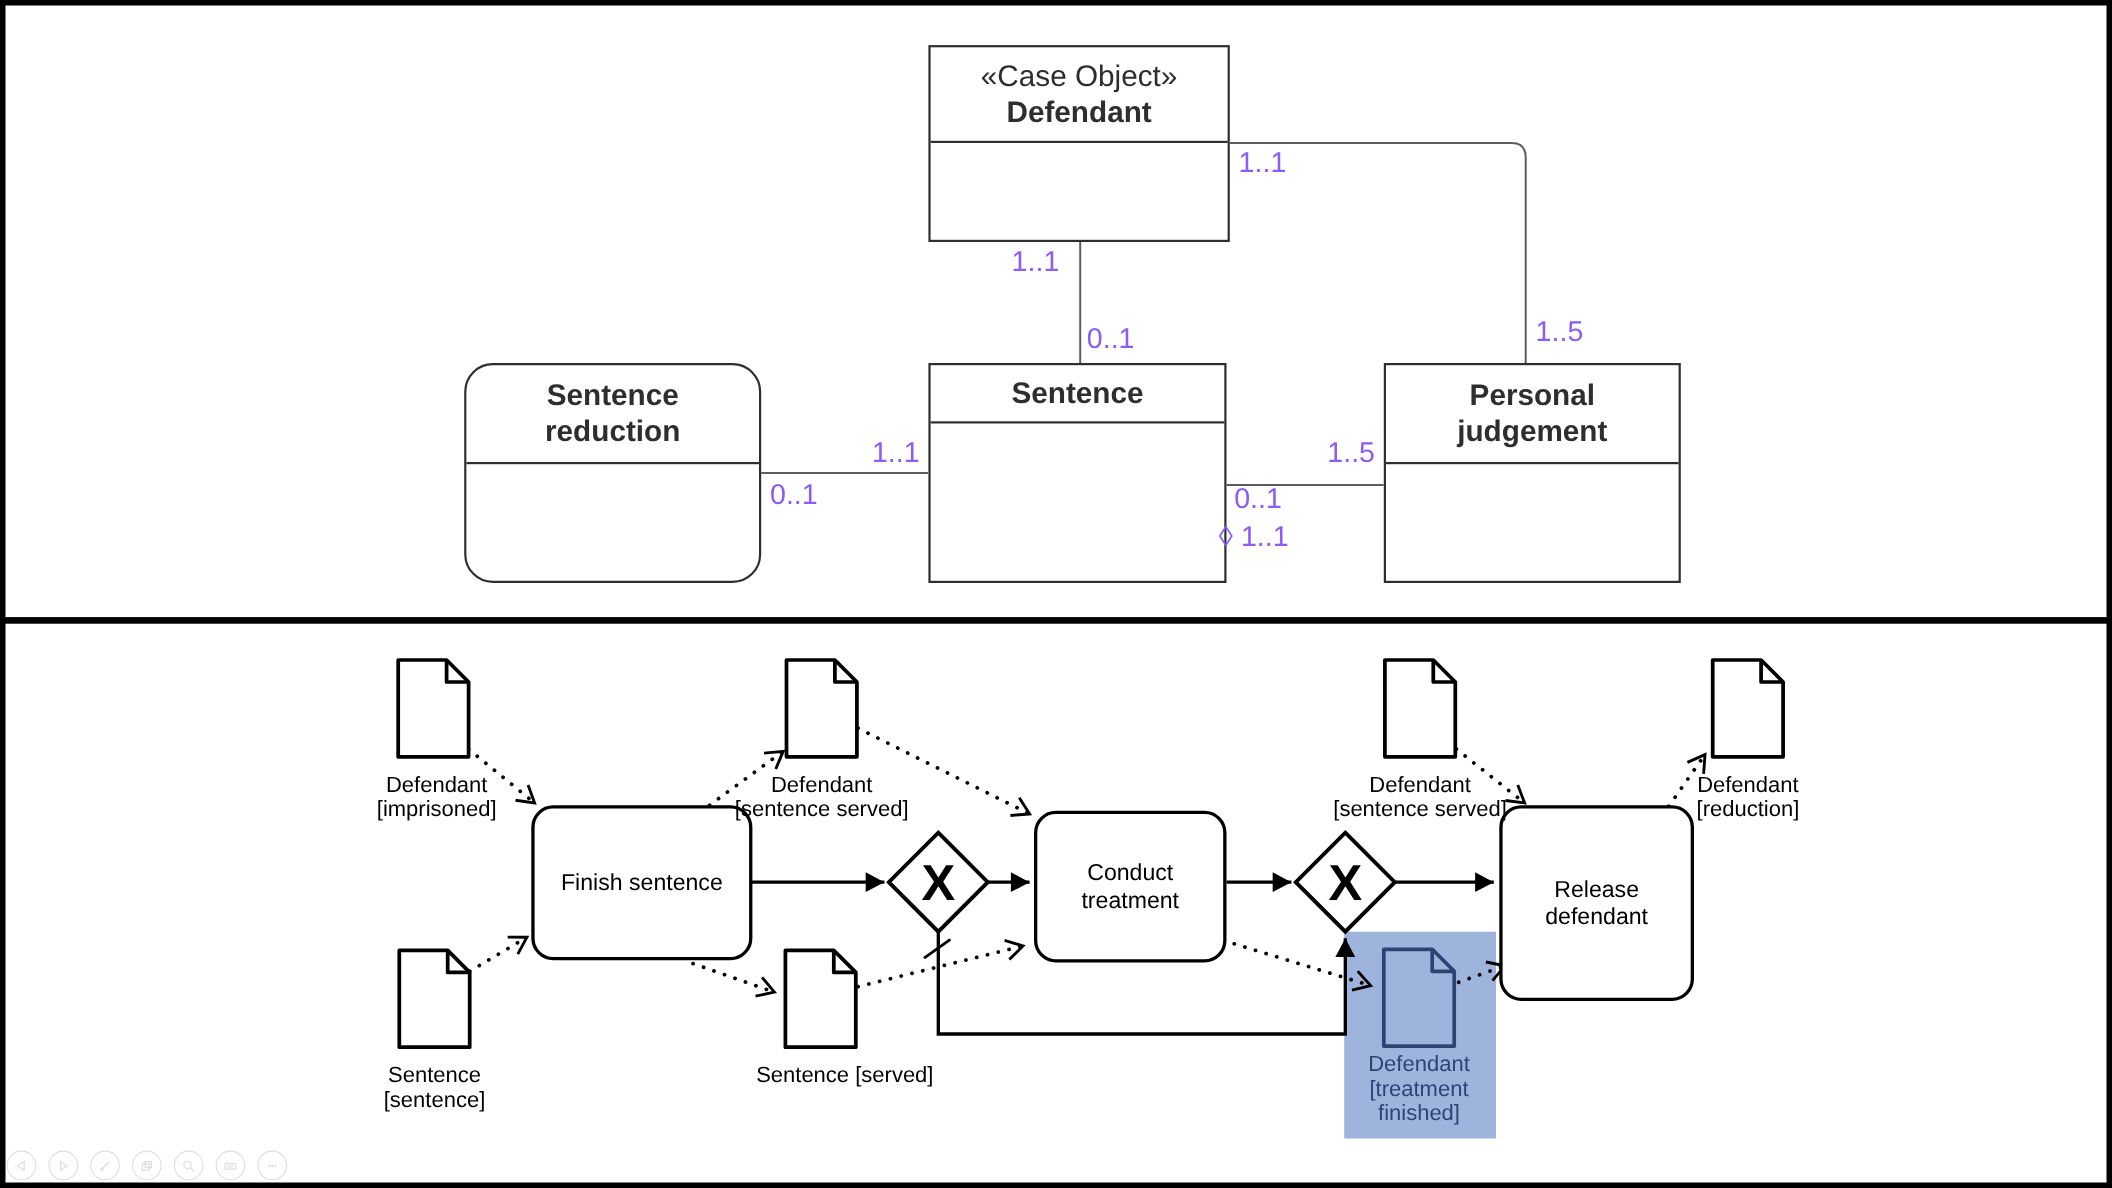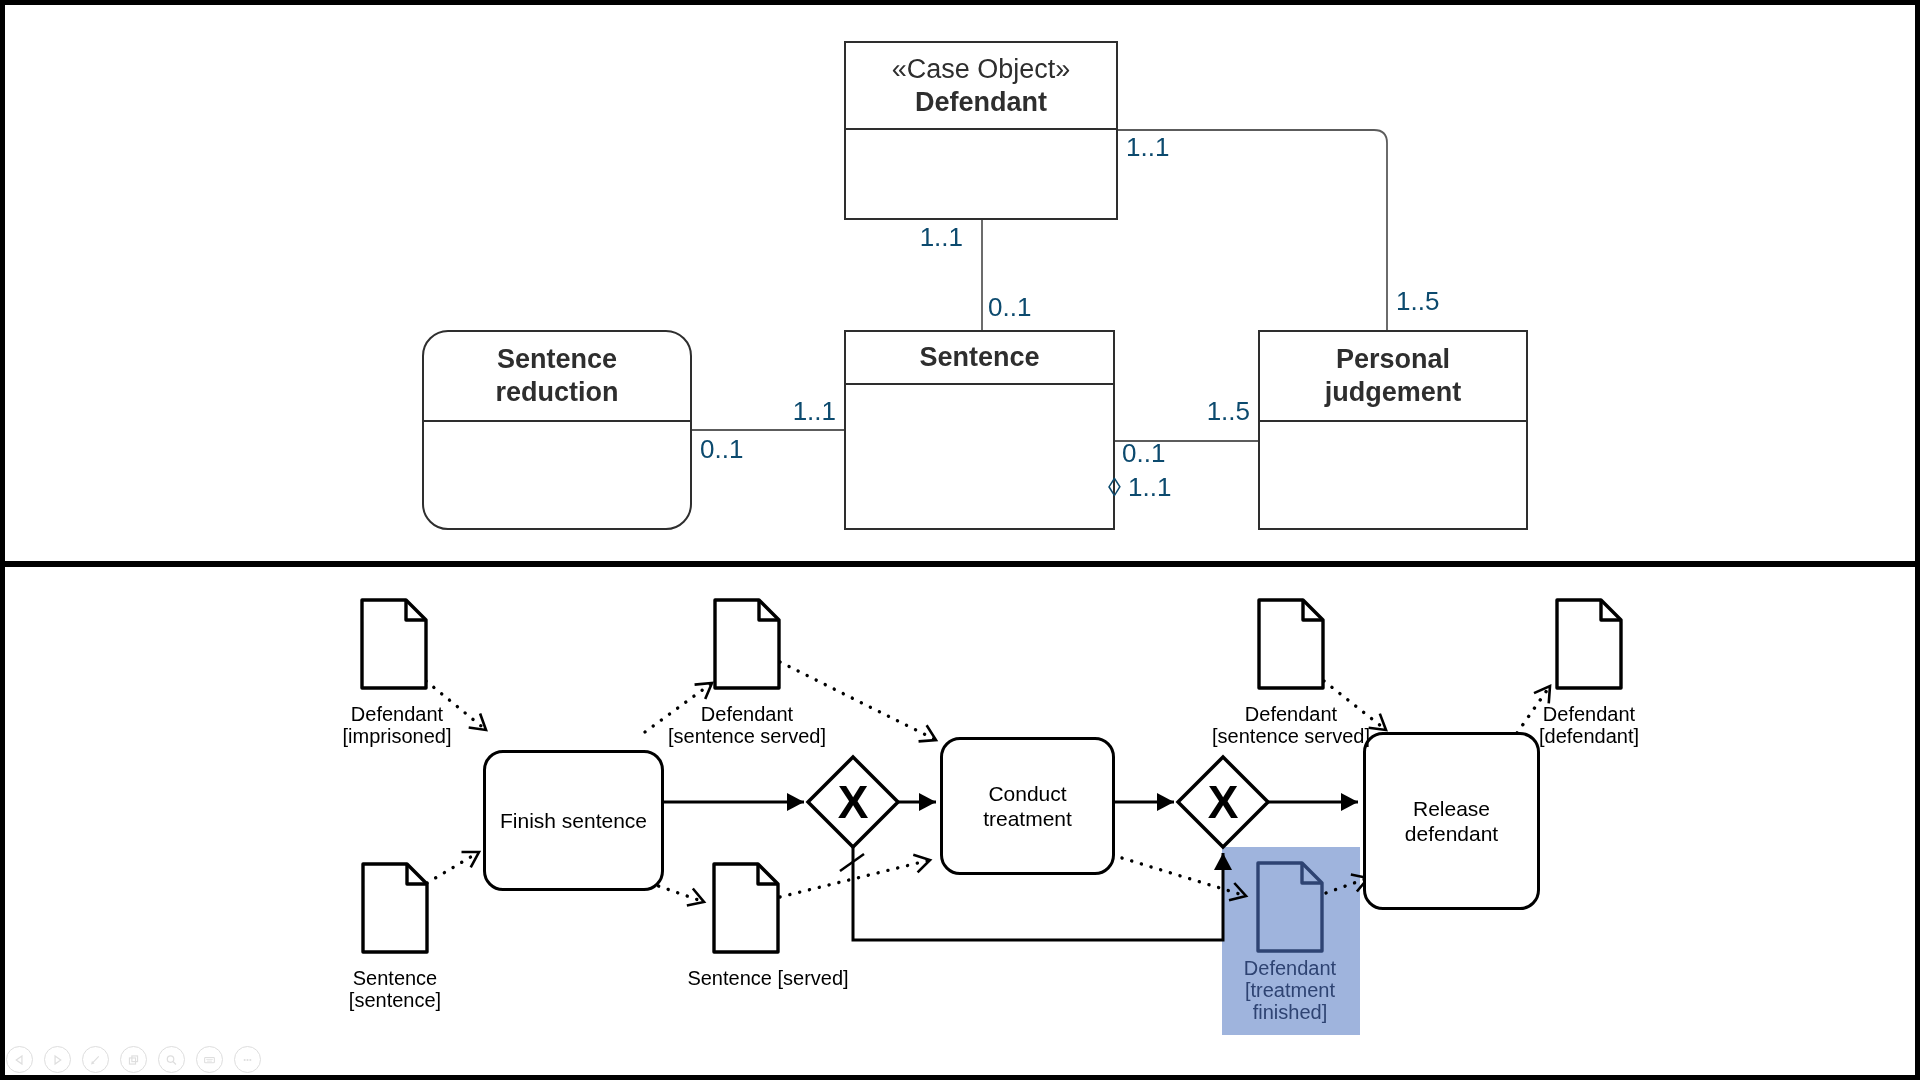--- a/index.html
+++ b/index.html
@@ -10,21 +10,21 @@
   svg.layer{position:absolute;left:0;top:0;z-index:1;}
 
   
   .cls{position:absolute;background:#fff;border:2px solid #2e2e2e;box-sizing:border-box;z-index:2;}
   .cls .titlebox{display:flex;flex-direction:column;align-items:center;justify-content:center;
     border-bottom:2px solid #2e2e2e;font-weight:bold;font-size:27px;line-height:33px;
     text-align:center;color:#2e2e2e;box-sizing:border-box;}
   .cls .stereo{font-weight:normal;}
   .attr-row{position:absolute;left:0;right:0;top:76px;height:44px;display:flex;align-items:center;
     padding-left:6px;font-size:26px;background:#a9bde2;color:#44597e;box-sizing:border-box;}
-  .mult{position:absolute;font-size:26px;color:#0c4a6e;z-index:3;white-space:nowrap;}
+  .mult{position:absolute;font-size:26px;color:#8b5cf6;z-index:3;white-space:nowrap;}
   .r{text-align:right;}
 
   
   .task{position:absolute;background:#fff;border:3.5px solid #000;border-radius:20px;
     display:flex;align-items:center;justify-content:center;text-align:center;
     font-size:21px;line-height:25px;box-sizing:border-box;z-index:2;color:#000;}
   .gwx{position:absolute;display:flex;align-items:center;justify-content:center;
     font-weight:bold;font-size:46px;z-index:3;color:#000;}
   .dlab{position:absolute;text-align:center;font-size:20px;line-height:22px;z-index:3;color:#000;}
   .dlab span{display:block;}
@@ -151,42 +151,42 @@
   <div class="mult r" style="left:893px;top:222px;width:70px;">1..1</div>
   <div class="mult" style="left:988px;top:292px;">0..1</div>
   <div class="mult" style="left:1126px;top:132px;">1..1</div>
   <div class="mult" style="left:1396px;top:286px;">1..5</div>
   <div class="mult r" style="left:770px;top:396px;width:66px;">1..1</div>
   <div class="mult" style="left:700px;top:434px;">0..1</div>
   <div class="mult r" style="left:1184px;top:396px;width:66px;">1..5</div>
   <div class="mult" style="left:1122px;top:438px;">0..1</div>
   <div class="mult" style="left:1108px;top:472px;">◊ 1..1</div>
 
-  <div class="task" style="left:483px;top:732px;width:181px;height:141px;margin-top:18px;">Finish sentence</div>
+  <div class="task" style="left:483px;top:732px;width:201px;height:141px;">Finish sentence</div>
   <div class="task" style="left:940px;top:737px;width:175px;height:138px;padding:0 18px;">Conduct treatment</div>
   <div class="task" style="left:1363px;top:732px;width:177px;height:178px;padding:13px 26px;">Release defendant</div>
 
   <div class="gwx" style="left:821px;top:770px;width:64px;height:64px;">X</div>
   <div class="gwx" style="left:1191px;top:770px;width:64px;height:64px;">X</div>
 
   <div class="dlab" style="left:317px;top:703px;width:160px;">
     <span>Defendant</span>
     <span>[imprisoned]</span>
   </div>
   <div class="dlab" style="left:667px;top:703px;width:160px;">
     <span>Defendant</span>
     <span>[sentence served]</span>
   </div>
   <div class="dlab" style="left:1211px;top:703px;width:160px;">
     <span>Defendant</span>
     <span>[sentence served]</span>
   </div>
   <div class="dlab" style="left:1509px;top:703px;width:160px;">
     <span>Defendant</span>
-    <span>[defendant]</span>
+    <span>[reduction]</span>
   </div>
   <div class="dlab" style="left:315px;top:967px;width:160px;">
     <span>Sentence</span>
     <span>[sentence]</span>
   </div>
   <div class="dlab" style="left:668px;top:967px;width:200px;">
     <span>Sentence [served]</span>
   </div>
   <div class="dlab sel" style="left:1210px;top:957px;width:160px;">
     <span>Defendant</span>

